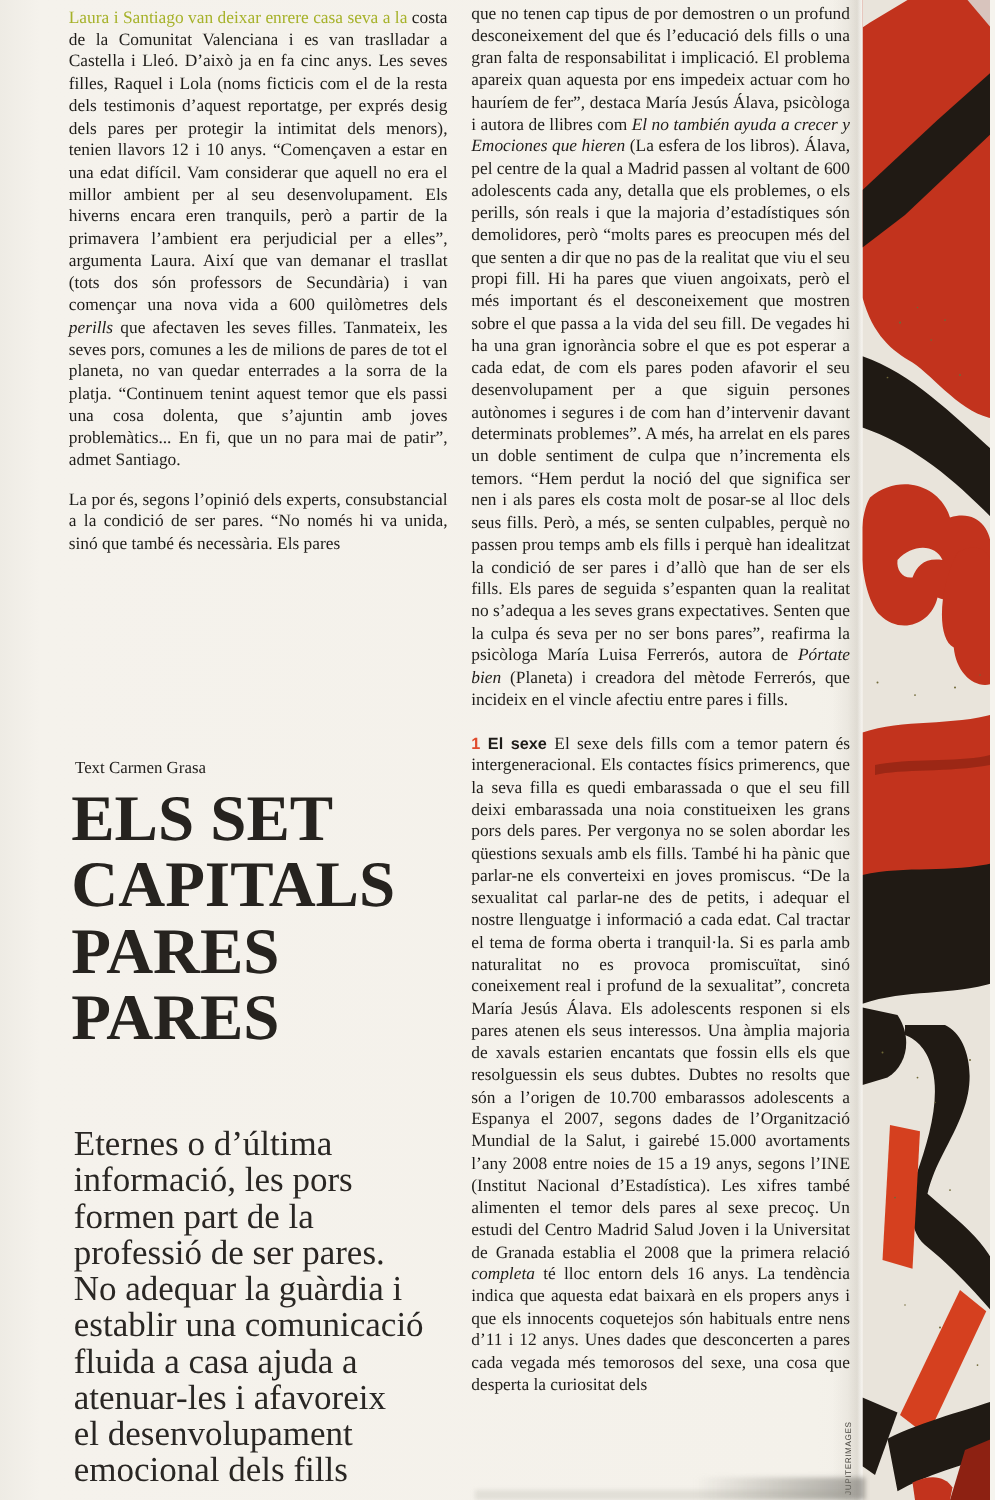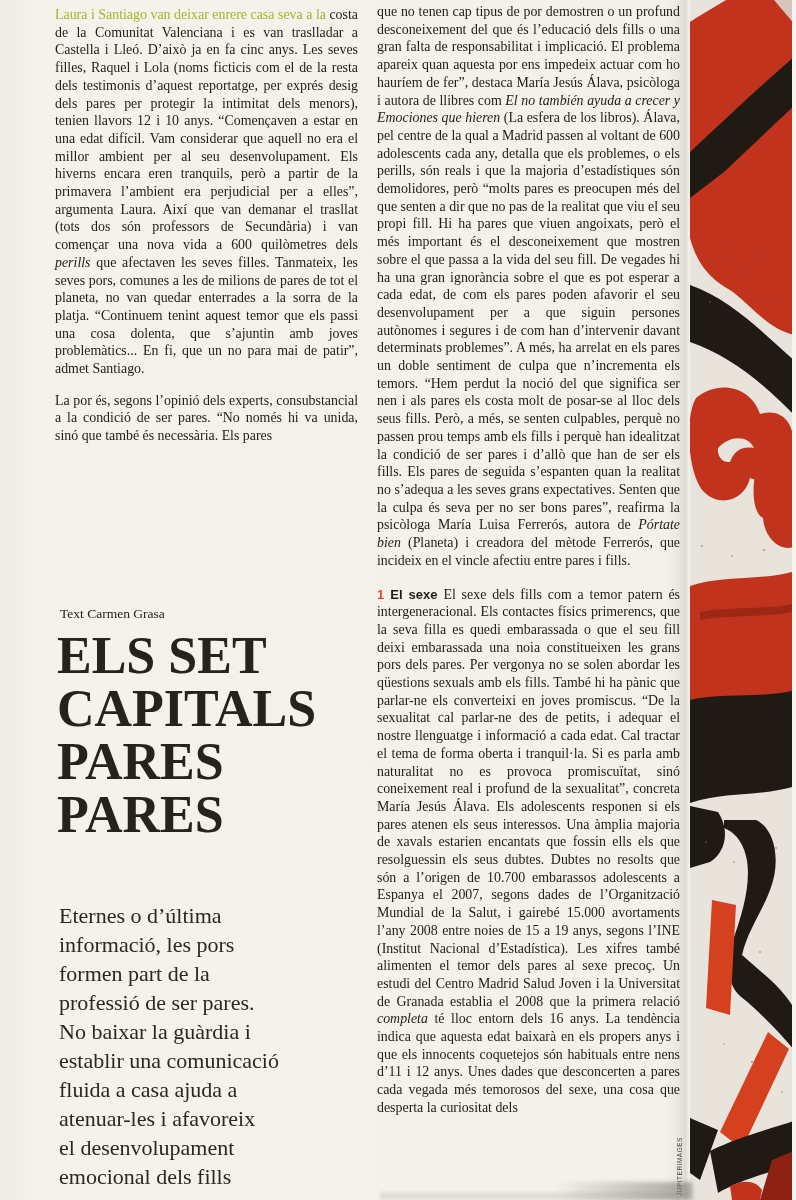--- a/index.html
+++ b/index.html
@@ -21,21 +21,21 @@
   .seg-bold{font-family:Liberation Sans, sans-serif;font-weight:700;font-size:13px;}
   .seg-redbold{font-family:"Liberation Sans",sans-serif;font-weight:700;font-size:13px;color:#e04b2d;}
   
   .byline{position:absolute;left:60px;top:606px;font-size:13.5px;color:#23211e;}
   .byline b{font-weight:400;}
   
   .headline{position:absolute;left:57px;top:629px;width:320px;color:#26231f;}
   .headline-line{font-size:52px;line-height:53px;font-weight:700;letter-spacing:0px;white-space:nowrap;}
   
   .standfirst{position:absolute;left:59px;top:901px;width:330px;color:#2a2724;}
-  .standfirst-line{font-size:22px;line-height:29px;white-space:nowrap;}
+  .standfirst-line{font-size:28px;line-height:29px;white-space:nowrap;}
   
   .gutter{position:absolute;left:666px;top:0;width:24px;height:1200px;
     background:linear-gradient(90deg,rgba(0,0,0,0) 0%,rgba(90,80,60,0.05) 50%,rgba(90,80,60,0.13) 82%,rgba(255,255,255,0.4) 100%);}
   
   .photo-strip{position:absolute;left:690px;top:0;width:106px;height:1200px;}
   .page-right-edge{position:absolute;left:792px;top:0;width:4px;height:1200px;background:#f6f4ee;}
   
   .credit{
     position:absolute;left:676px;top:1110px;height:86px;
     writing-mode:vertical-rl;transform:rotate(180deg);
@@ -68,21 +68,21 @@
     <div class="headline-line">CAPITALS</div>
     <div class="headline-line">PARES</div>
     <div class="headline-line">PARES</div>
   </div>
 
   <div class="standfirst">
     <div class="standfirst-line">Eternes o d’última</div>
     <div class="standfirst-line">informació, les pors</div>
     <div class="standfirst-line">formen part de la</div>
     <div class="standfirst-line">professió de ser pares.</div>
-    <div class="standfirst-line">No baixar la guàrdia i</div>
+    <div class="standfirst-line">No adequar la guàrdia i</div>
     <div class="standfirst-line">establir una comunicació</div>
     <div class="standfirst-line">fluida a casa ajuda a</div>
     <div class="standfirst-line">atenuar-les i afavoreix</div>
     <div class="standfirst-line">el desenvolupament</div>
     <div class="standfirst-line">emocional dels fills</div>
   </div>
 
   <div class="col col-right">
     <p class="para" style="margin-bottom:16px"><span class="seg">que no tenen cap tipus de por demostren o un profund desconeixement del que és l’educació dels fills o una gran falta de responsabilitat i implicació. El problema apareix quan aquesta por ens impedeix actuar com ho hauríem de fer”, destaca María Jesús Álava, psicòloga i autora de llibres com </span><span class="seg seg-italic">El no también ayuda a crecer y Emociones que hieren</span><span class="seg"> (La esfera de los libros). Álava, pel centre de la qual a Madrid passen al voltant de 600 adolescents cada any, detalla que els problemes, o els perills, són reals i que la majoria d’estadístiques són demolidores, però “molts pares es preocupen més del que senten a dir que no pas de la realitat que viu el seu propi fill. Hi ha pares que viuen angoixats, però el més important és el desconeixement que mostren sobre el que passa a la vida del seu fill. De vegades hi ha una gran ignorància sobre el que es pot esperar a cada edat, de com els pares poden afavorir el seu desenvolupament per a que siguin persones autònomes i segures i de com han d’intervenir davant determinats problemes”. A més, ha arrelat en els pares un doble sentiment de culpa que n’incrementa els temors. “Hem perdut la noció del que significa ser nen i als pares els costa molt de posar-se al lloc dels seus fills. Però, a més, se senten culpables, perquè no passen prou temps amb els fills i perquè han idealitzat la condició de ser pares i d’allò que han de ser els fills. Els pares de seguida s’espanten quan la realitat no s’adequa a les seves grans expectatives. Senten que la culpa és seva per no ser bons pares”, reafirma la psicòloga María Luisa Ferrerós, autora de </span><span class="seg seg-italic">Pórtate bien</span><span class="seg"> (Planeta) i creadora del mètode Ferrerós, que incideix en el vincle afectiu entre pares i fills.</span></p>
     <p class="para"><span class="seg seg-redbold">1 </span><span class="seg seg-bold">El sexe </span><span class="seg">El sexe dels fills com a temor patern és intergeneracional. Els contactes físics primerencs, que la seva filla es quedi embarassada o que el seu fill deixi embarassada una noia constitueixen les grans pors dels pares. Per vergonya no se solen abordar les qüestions sexuals amb els fills. També hi ha pànic que parlar-ne els converteixi en joves promiscus. “De la sexualitat cal parlar-ne des de petits, i adequar el nostre llenguatge i informació a cada edat. Cal tractar el tema de forma oberta i tranquil·la. Si es parla amb naturalitat no es provoca promiscuïtat, sinó coneixement real i profund de la sexualitat”, concreta María Jesús Álava. Els adolescents responen si els pares atenen els seus interessos. Una àmplia majoria de xavals estarien encantats que fossin ells els que resolguessin els seus dubtes. Dubtes no resolts que són a l’origen de 10.700 embarassos adolescents a Espanya el 2007, segons dades de l’Organització Mundial de la Salut, i gairebé 15.000 avortaments l’any 2008 entre noies de 15 a 19 anys, segons l’INE (Institut Nacional d’Estadística). Les xifres també alimenten el temor dels pares al sexe precoç. Un estudi del Centro Madrid Salud Joven i la Universitat de Granada establia el 2008 que la primera relació </span><span class="seg seg-italic">completa</span><span class="seg"> té lloc entorn dels 16 anys. La tendència indica que aquesta edat baixarà en els propers anys i que els innocents coquetejos són habituals entre nens d’11 i 12 anys. Unes dades que desconcerten a pares cada vegada més temorosos del sexe, una cosa que desperta la curiositat dels</span></p>

